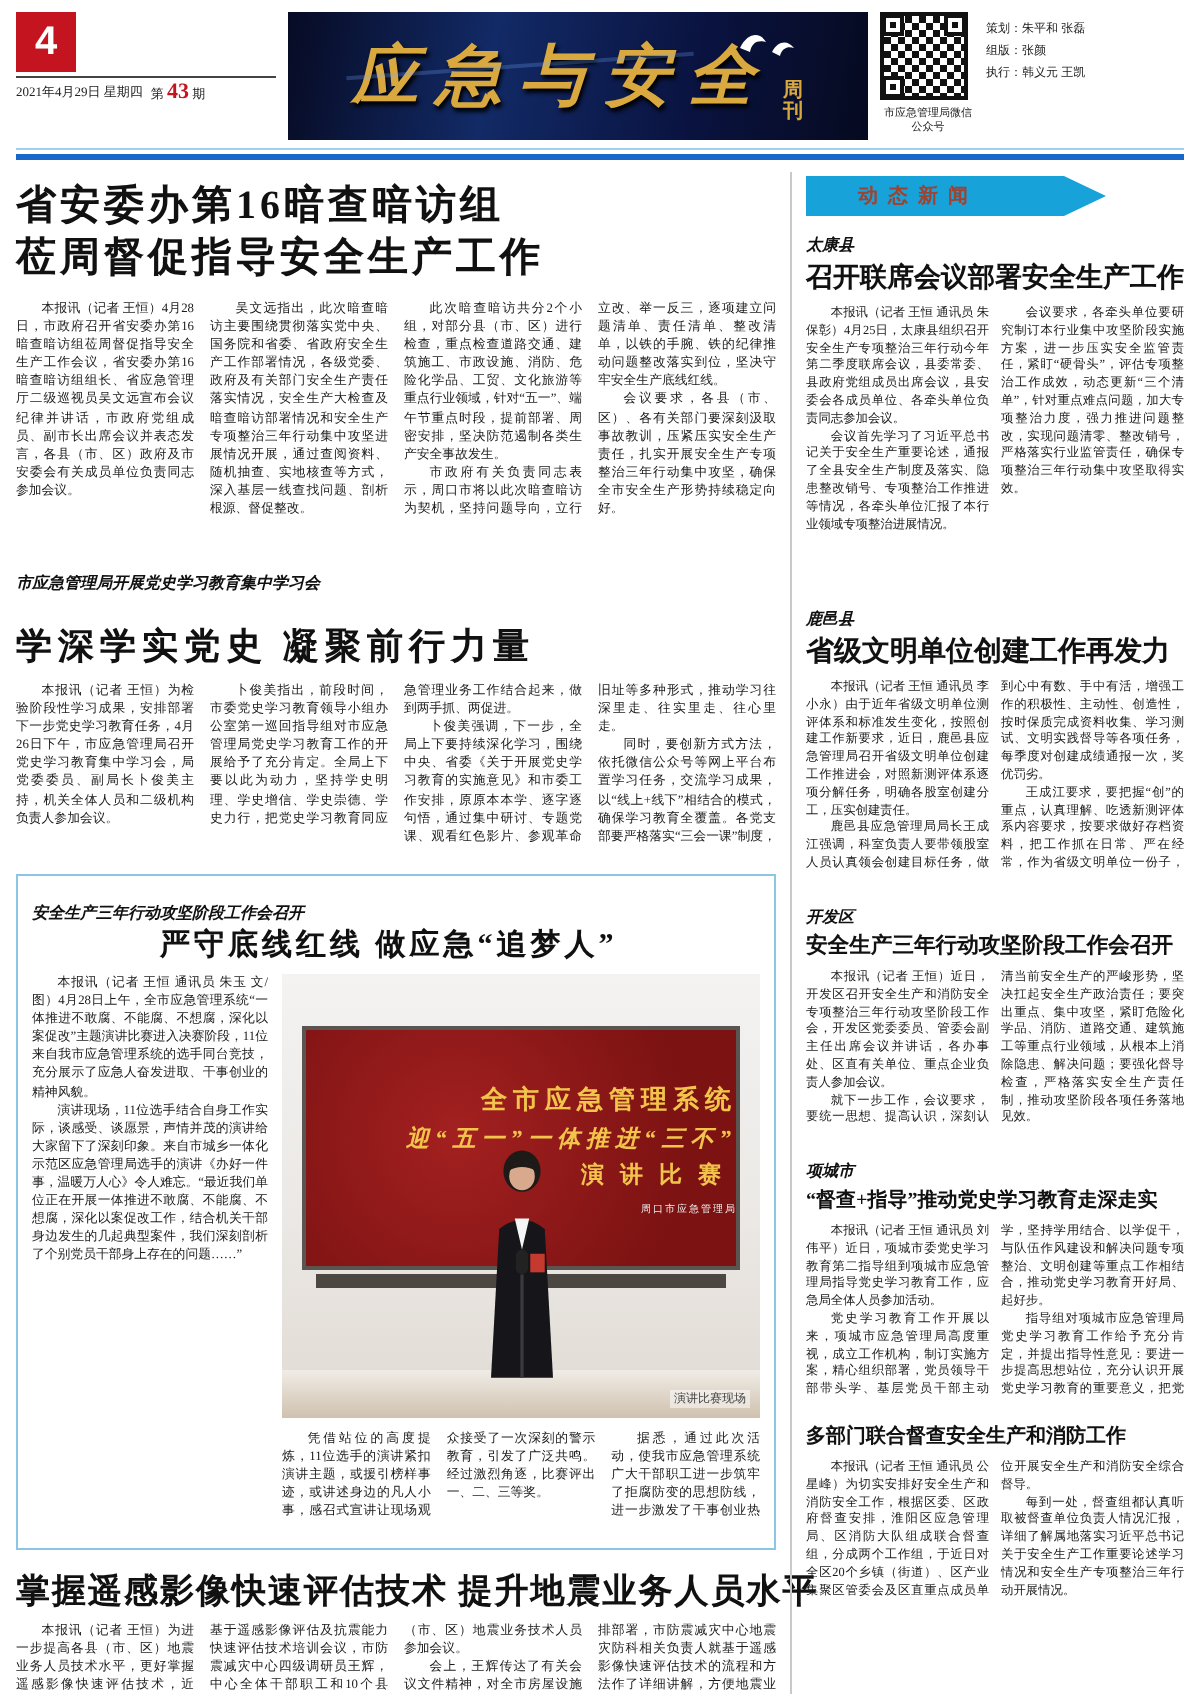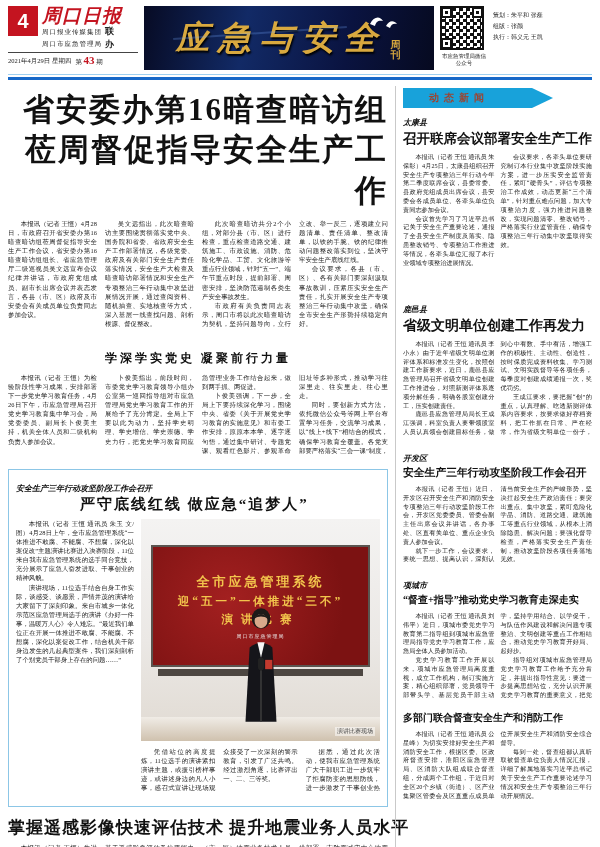--- a/index.html
+++ b/index.html
@@ -33,39 +33,39 @@
 
   .rule{margin:4px 0 6px;border-top:1px solid #9fd0f0;border-bottom:3px solid #1768c8;height:2px;}
 
   
   .content{display:flex;gap:7px;}
   .main{width:380px;flex:0 0 auto;}
   .vdiv{width:1px;background:#c9c9c9;flex:0 0 auto;}
   .rcol{flex:1;min-width:0;}
 
   
-  .lead-h{text-align:right;font-size:31px;font-weight:bold;line-height:1.3;letter-spacing:2px;margin:4px 0 8px;}
+  .lead-h{text-align:left;font-size:20px;font-weight:bold;line-height:1.3;letter-spacing:2px;margin:4px 0 8px;}
   .kicker{font-style:italic;font-weight:bold;font-size:8px;margin:8px 0 1px;}
-  .h2{text-align:center;font-size:12px;font-weight:bold;letter-spacing:3px;margin:3px 0 6px;}
+  .h2{font-size:18px;font-weight:bold;letter-spacing:3px;margin:14px 0 6px;}
   .body-cols{font-size:6.4px;line-height:1.42;text-align:justify;color:#1a1a1a;overflow:hidden;}
   .body-cols p{margin:0;text-indent:2em;}
   .cols4{column-count:4;column-gap:8px;}
   .cols3{column-count:3;column-gap:8px;}
   .lead-body{height:128px;}
   .party-body{height:88px;}
 
   .box{border:1px solid #8cc6e6;padding:5px 7px;margin-top:8px;}
   .box-h{font-size:15px;font-weight:bold;letter-spacing:2px;text-align:left;padding-left:64px;margin:1px 0 5px;white-space:nowrap;}
   .box-row{display:flex;gap:7px;}
   .box-left{width:118px;flex:0 0 auto;height:282px;overflow:hidden;}
   .box-right{flex:1;min-width:0;}
   .photo{height:222px;position:relative;background:linear-gradient(#f4f3f2 0%,#ebe8e5 55%,#e0dad2 100%);overflow:hidden;}
-  .screen{position:absolute;left:4%;right:4%;top:26px;height:122px;background:radial-gradient(circle at 35% 45%,#a32020 0%,#7c1212 75%);border:2px solid#5a5550;box-sizing:border-box;display:flex;flex-direction:column;align-items:center;justify-content:center;gap:3px;}
+  .screen{position:absolute;left:4%;right:4%;top:26px;height:122px;background:radial-gradient(circle at 35% 45%,#a32020 0%,#7c1212 75%);border:2px solid#5a5550;box-sizing:border-box;display:flex;flex-direction:column;align-items:flex-end;justify-content:center;gap:3px;}
   .screen-l{color:#f2c44c;font-weight:bold;letter-spacing:3px;white-space:nowrap;}
-  .sl1{font-size:13px;} .sl2{font-size:11.5px;} .sl3{font-size:11.5px;letter-spacing:8px;}
+  .sl1{font-size:13px;} .sl2{font-size:11.5px;font-style:italic;} .sl3{font-size:11.5px;letter-spacing:8px;}
   .screen-sub{color:#eee;font-size:5px;letter-spacing:1px;margin-top:3px;}
   .ledge{position:absolute;left:7%;right:7%;top:150px;height:7px;background:#4d4742;}
   .floor{position:absolute;left:0;right:0;bottom:0;height:24px;background:linear-gradient(#f0ece6,#cfc1ae);}
   .speaker{position:absolute;left:50%;bottom:14px;transform:translateX(-50%);}
   .photo-caption{position:absolute;right:5px;bottom:5px;font-size:6px;color:#444;background:rgba(255,255,255,.5);padding:0 2px;}
   .box-bottom{margin-top:6px;height:54px;}
 
   .quake-h{font-size:17px;font-weight:bold;text-align:center;letter-spacing:1px;margin:9px 0 4px;white-space:nowrap;}
   .quake-body{height:50px;}
 
@@ -82,31 +82,20 @@
 </style>
 </head>
 <body>
 
 <div class="page">
 
   <div class="hdr">
     <div class="hdr-left">
       <div class="hdr-row1">
         <div class="pageno">4</div>
-        <div class="mast-wrap">
-          <div class="masthead">周口日报</div>
-          <div class="org">
-            <span>周口报业传媒集团</span>
-            <span class="org-tag">联</span>
-          </div>
-          <div class="org">
-            <span>周口市应急管理局</span>
-            <span class="org-tag">办</span>
-          </div>
-        </div>
       </div>
       <div class="dateline">
         <span><span>2021年4月29日</span> <span>星期四</span></span>
         <span><span>第</span> <span class="issue-no">43</span> <span>期</span></span>
       </div>
     </div>
 
     <div class="banner">
       <span class="banner-title">应急与安全</span>
       <span class="banner-sub">周 刊</span>
@@ -151,20 +140,21 @@
         <div class="body-cols cols4 lead-body">
             <p>本报讯（记者 王恒）4月28日，市政府召开省安委办第16暗查暗访组莅周督促指导安全生产工作会议，省安委办第16暗查暗访组组长、省应急管理厅二级巡视员吴文远宣布会议纪律并讲话，市政府党组成员、副市长出席会议并表态发言，各县（市、区）政府及市安委会有关成员单位负责同志参加会议。</p>
             <p>吴文远指出，此次暗查暗访主要围绕贯彻落实党中央、国务院和省委、省政府安全生产工作部署情况，各级党委、政府及有关部门安全生产责任落实情况，安全生产大检查及暗查暗访部署情况和安全生产专项整治三年行动集中攻坚进展情况开展，通过查阅资料、随机抽查、实地核查等方式，深入基层一线查找问题、剖析根源、督促整改。</p>
             <p>此次暗查暗访共分2个小组，对部分县（市、区）进行检查，重点检查道路交通、建筑施工、市政设施、消防、危险化学品、工贸、文化旅游等重点行业领域，针对“五一”、端午节重点时段，提前部署、周密安排，坚决防范遏制各类生产安全事故发生。</p>
             <p>市政府有关负责同志表示，周口市将以此次暗查暗访为契机，坚持问题导向，立行立改、举一反三，逐项建立问题清单、责任清单、整改清单，以铁的手腕、铁的纪律推动问题整改落实到位，坚决守牢安全生产底线红线。</p>
             <p>会议要求，各县（市、区）、各有关部门要深刻汲取事故教训，压紧压实安全生产责任，扎实开展安全生产专项整治三年行动集中攻坚，确保全市安全生产形势持续稳定向好。</p>
           </div>
       </article>
 
       <article>
+        <div class="kicker">市应急管理局开展党史学习教育集中学习会</div>
         <h2 class="h2">学深学实党史  凝聚前行力量</h2>
         <div class="body-cols cols4 party-body">
             <p>本报讯（记者 王恒）为检验阶段性学习成果，安排部署下一步党史学习教育任务，4月26日下午，市应急管理局召开党史学习教育集中学习会，局党委委员、副局长卜俊美主持，机关全体人员和二级机构负责人参加会议。</p>
             <p>卜俊美指出，前段时间，市委党史学习教育领导小组办公室第一巡回指导组对市应急管理局党史学习教育工作的开展给予了充分肯定。全局上下要以此为动力，坚持学史明理、学史增信、学史崇德、学史力行，把党史学习教育同应急管理业务工作结合起来，做到两手抓、两促进。</p>
             <p>卜俊美强调，下一步，全局上下要持续深化学习，围绕中央、省委《关于开展党史学习教育的实施意见》和市委工作安排，原原本本学、逐字逐句悟，通过集中研讨、专题党课、观看红色影片、参观革命旧址等多种形式，推动学习往深里走、往实里走、往心里走。</p>
             <p>同时，要创新方式方法，依托微信公众号等网上平台布置学习任务，交流学习成果，以“线上+线下”相结合的模式，确保学习教育全覆盖。各党支部要严格落实“三会一课”制度，利用《学习强国》平台等载体组织党员干部开展自学，真正做到学深学透、入脑入心。</p>
           </div>
       </article>
 
       <article class="box">

